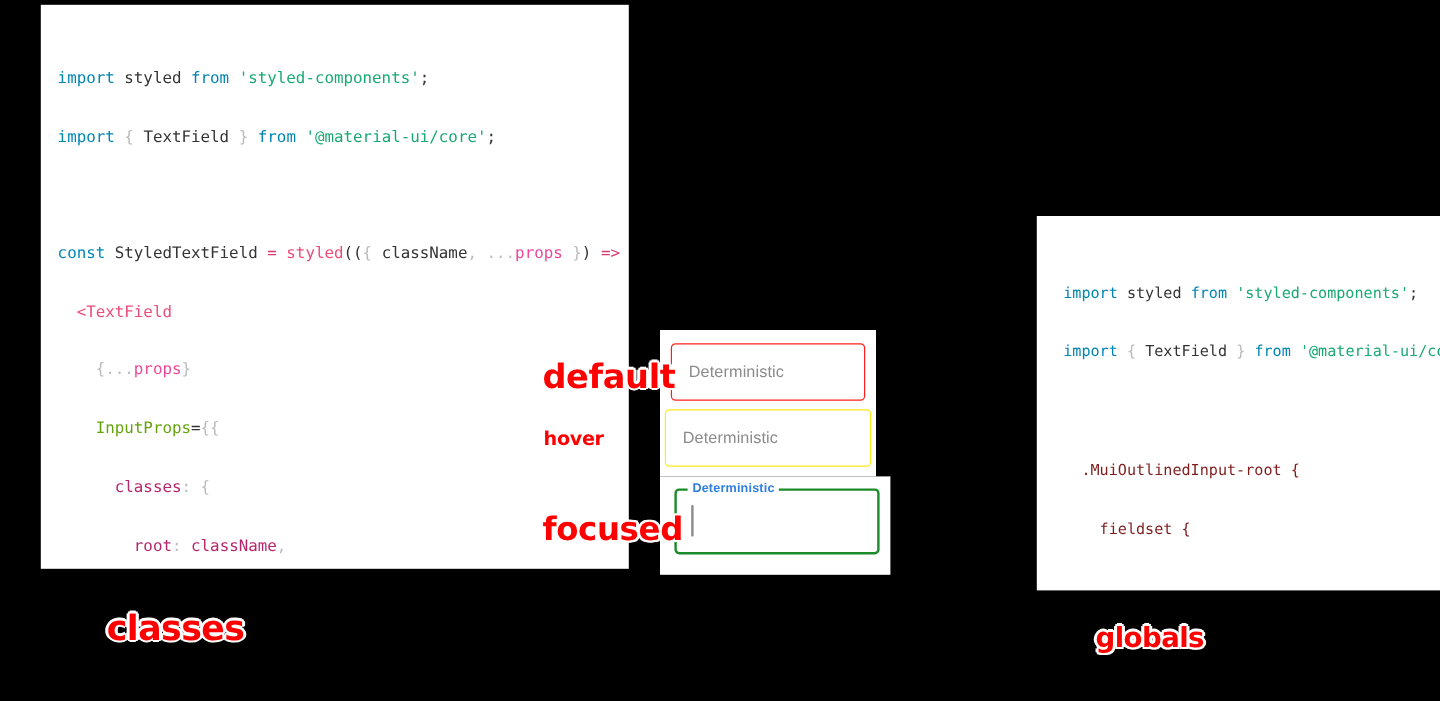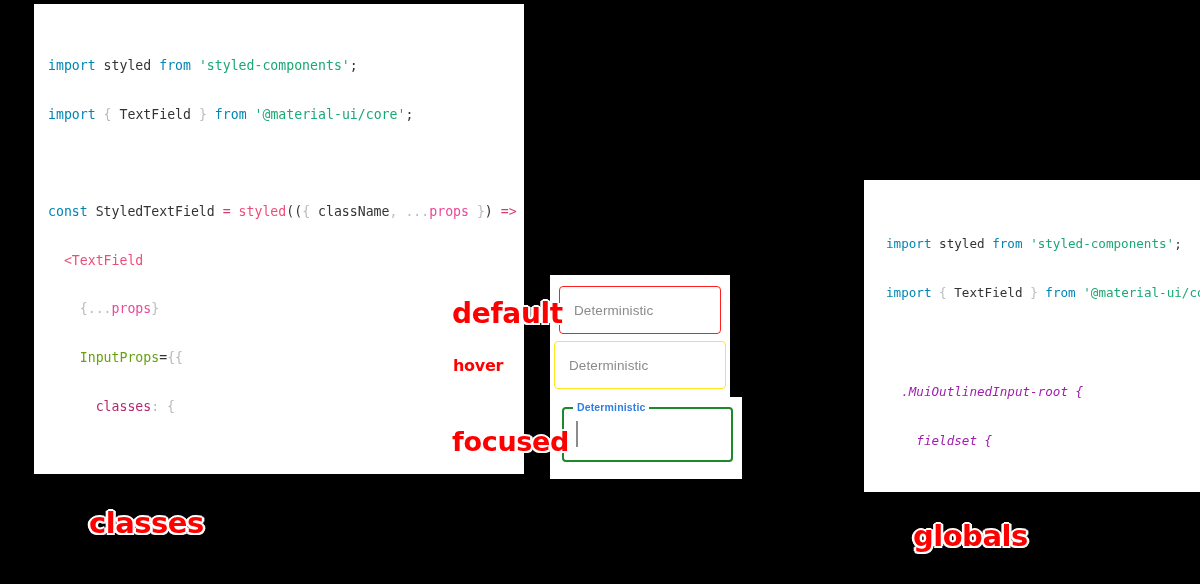--- a/index.html
+++ b/index.html
@@ -34,21 +34,21 @@
   .t-kw      { color: #0086b3; }        
   .t-plain   { color: #333333; }
   .t-str     { color: #19a974; }
   .t-punct   { color: #bbbbbb; }        
   .t-op      { color: #d73a70; }        
   .t-fn      { color: #ef4b78; }        
   .t-tag     { color: #ef4b78; }
   .t-prop    { color: #ec4899; }        
   .t-attr    { color: #65a30d; }        
   .t-key     { color: #b5256b; }        
-  .t-css     { color: #a21caf; font-style: italic; }        
+  .t-css     { color: #7f1d1d; }        
   .t-dim     { color: #aaaaaa; }
 
   
   #panel-classes {
     left: 4px;
     top: 4px;
     width: 490px;
     height: 470px;
     font-size: 13.2px;
     padding: 8px 0 0 14px;
@@ -166,37 +166,38 @@
   #callout-hover    { left: 453px; top: 356px; font-size: 16px; }
   #callout-focused  { left: 452px; top: 426px; font-size: 27px; }
 
   #title-classes {
     left: 89px;  top: 506px;
     font-size: 29px;
     letter-spacing: -0.5px;
   }
   #title-globals {
     left: 913px; top: 519px;
-    font-size: 29px;
+    font-size: 23px;
     letter-spacing: -0.5px;
   }
 </style>
 </head>
 <body>
 
 <div class="code-panel" id="panel-classes">
 
   <div class="code-line"><span class="t-kw">import</span> <span class="t-plain">styled</span> <span class="t-kw">from</span> <span class="t-str">'styled-components'</span><span class="t-plain">;</span></div>
   <div class="code-line"><span class="t-kw">import</span> <span class="t-punct">{</span> <span class="t-plain">TextField</span> <span class="t-punct">}</span> <span class="t-kw">from</span> <span class="t-str">'@material-ui/core'</span><span class="t-plain">;</span></div>
   <div class="code-line"> </div>
   <div class="code-line"><span class="t-kw">const</span> <span class="t-plain">StyledTextField</span> <span class="t-op">=</span> <span class="t-fn">styled</span><span class="t-plain">((</span><span class="t-punct">{</span> <span class="t-plain">className</span><span class="t-punct">,</span> <span class="t-punct">...</span><span class="t-prop">props</span> <span class="t-punct">}</span><span class="t-plain">)</span> <span class="t-op">=&gt;</span> </div>
   <div class="code-line">  <span class="t-tag">&lt;TextField</span></div>
   <div class="code-line">    <span class="t-punct">{...</span><span class="t-prop">props</span><span class="t-punct">}</span></div>
   <div class="code-line">    <span class="t-attr">InputProps</span><span class="t-plain">=</span><span class="t-punct">{{</span></div>
   <div class="code-line">      <span class="t-key">classes</span><span class="t-punct">: {</span></div>
+  <div class="code-line">        <span class="t-key">root</span><span class="t-punct">:</span> <span class="t-key">className</span><span class="t-punct">,</span></div>
   
   
   
   
   
   
   
   
   
   

